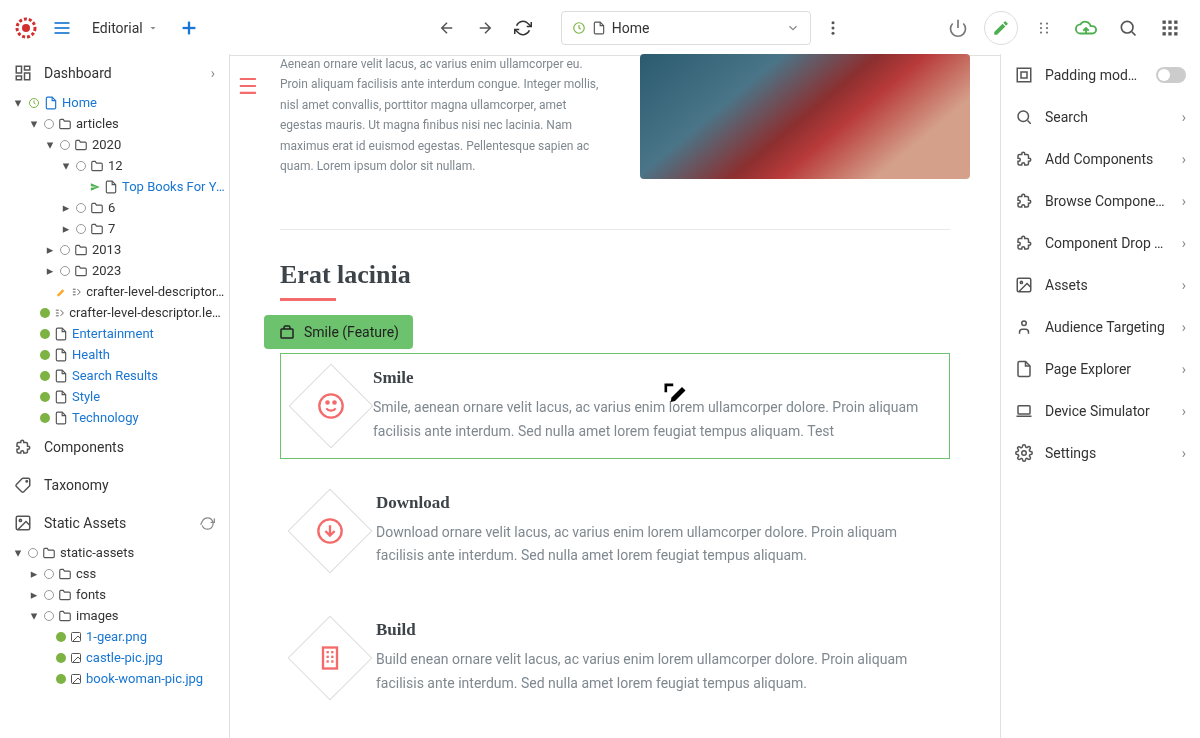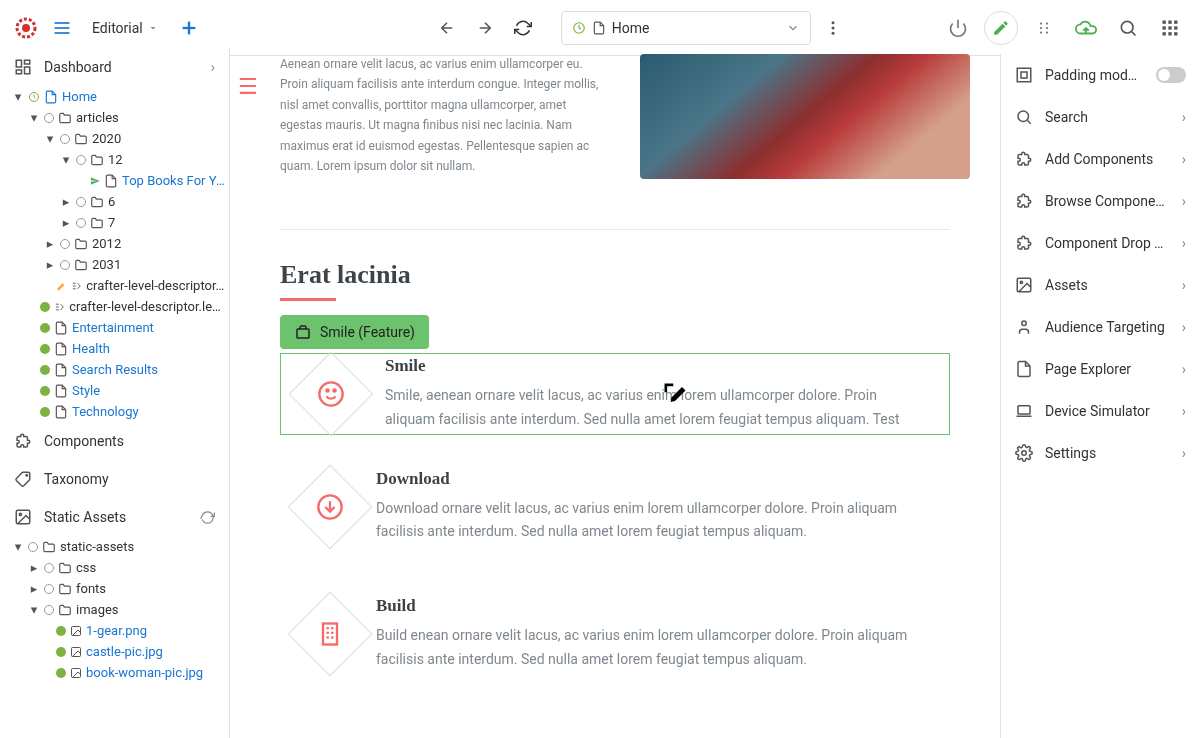--- a/index.html
+++ b/index.html
@@ -12,21 +12,21 @@
 .topbar .project { display: flex; align-items: center; gap: 4px; cursor: pointer; padding: 4px 6px; border-radius: 4px; }
 .topbar .spacer-lg { flex: 0 0 210px; }
 .topbar .nav-group { display: flex; align-items: center; gap: 6px; }
 .topbar .url-bar { width: 250px; height: 34px; border: 1px solid #ddd; border-radius: 4px; display: flex; align-items: center; padding: 0 10px; gap: 6px; margin-left: 16px; }
 .topbar .url-val { flex: 1; }
 .topbar .right-tools { margin-left: auto; display: flex; align-items: center; gap: 10px; }
 .edit-pill { width: 34px; height: 34px; border-radius: 50%; border: 1px solid #ddd; display: flex; align-items: center; justify-content: center; color: #4caf50; position: relative; }
 .arrow-annotation { position: absolute; top: 46px; right: 170px; color: #f36a22; font-size: 24px; transform: rotate(45deg); pointer-events: none; }
 
 
-.left { position: absolute; top: 48px; left: 0; bottom: 0; width: 230px; border-right: 1px solid #e0e0e0; overflow-y: auto; background: #fff; padding-bottom: 36px; }
+.left { position: absolute; top: 54px; left: 0; bottom: 0; width: 230px; border-right: 1px solid #e0e0e0; overflow-y: auto; background: #fff; padding-bottom: 36px; }
 .left-section { display: flex; align-items: center; padding: 10px 14px; gap: 12px; cursor: pointer; }
 .left-section .chev { margin-left: auto; color: #888; }
 .left-section .refresh { margin-left: auto; color: #888; }
 .tree-node { display: flex; align-items: center; gap: 4px; padding: 3px 4px; cursor: pointer; font-size: 13px; white-space: nowrap; overflow: hidden; }
 .tree-node .toggle { width: 12px; text-align: center; color: #555; }
 .status-dot { width: 10px; height: 10px; border-radius: 50%; display: inline-block; flex-shrink:0; }
 .status-dot.green { background: #7cb342; }
 .status-dot.ring { border: 1.5px solid #999; background: transparent; }
 .folder-icon, .page-icon { width: 14px; height: 14px; flex-shrink: 0; }
 .tree-node.active { color: #1976d2; }
@@ -38,22 +38,22 @@
 .main { position: absolute; top: 54px; left: 230px; right: 200px; bottom: 0; overflow-y: auto; padding: 0 30px 40px 30px; }
 .main::-webkit-scrollbar { width: 10px; }
 .main::-webkit-scrollbar-thumb { background: #ccc; border-radius: 5px; }
 .hamburger { position: absolute; left: 8px; top: 20px; color: #f56a6a; font-size: 22px; cursor: pointer; }
 .hero-row { display: flex; gap: 30px; padding-left: 20px; }
 .hero-text { flex: 1; color: #7f888f; line-height: 1.7; font-size: 12px; }
 .hero-image { width: 330px; height: 125px; background: linear-gradient(140deg, #2b5a6e 0%, #4a7588 30%, #8c2f2f 50%, #b83a3a 60%, #d4a08a 80%); border-radius: 4px; overflow: hidden; }
 .divider { border: none; border-top: 1px solid #e8e8e8; margin: 50px 20px 30px; }
 .section-heading { font-family: Georgia, serif; font-size: 26px; font-weight: bold; color: #3d4449; padding-left: 20px; margin-bottom: 8px; }
 .heading-underline { width: 56px; height: 3px; background: #f56a6a; margin-left: 20px; margin-bottom: 14px; }
-.drop-tag { display: inline-flex; align-items: center; gap: 8px; background: #6dc36d; color: #222; padding: 8px 14px; border-radius: 4px; margin-left: 20px; margin-bottom: 4px; font-size: 14px; }
-.selected-box { border: 1px solid #6dc36d; margin: 0 20px 20px; padding: 2px 20px; display: flex; gap: 24px; position: relative; justify-content: flex-end; }
+.drop-tag { display: inline-flex; align-items: center; gap: 8px; background: #6dc36d; color: #222; padding: 8px 14px; border-radius: 4px; margin-left: 4px; margin-bottom: 4px; font-size: 14px; }
+.selected-box { border: 1px solid #6dc36d; margin: 0 20px 20px; padding: 14px 20px; display: flex; gap: 12px; position: relative; justify-content: flex-end; }
 .feature-row { margin: 0 20px 24px; padding: 14px 20px; display: flex; gap: 16px; }
 .diamond { width: 60px; height: 60px; border: 1px solid #ddd; transform: rotate(45deg); display: flex; align-items: center; justify-content: center; flex-shrink: 0; margin-top: 8px; }
 .diamond-inner { transform: rotate(-45deg); color: #f56a6a; }
 .feature-body h3 { font-family: Georgia, serif; font-size: 17px; font-weight: bold; color: #3d4449; margin-bottom: 8px; }
 .feature-body p { color: #7f888f; line-height: 1.7; font-size: 14px; }
 .edit-cursor { position: absolute; top: 26px; left: 380px; font-size: 20px; }
 
 
 .right { position: absolute; top: 54px; right: 0; bottom: 0; width: 200px; border-left: 1px solid #e0e0e0; background: #fff; overflow-y: auto; }
 .right-row { display: flex; align-items: center; padding: 12px 14px; gap: 12px; cursor: pointer; }
@@ -264,29 +264,29 @@
           <path d="M3 6a2 2 0 012-2h4l2 3h8a2 2 0 012 2v9a2 2 0 01-2 2H5a2 2 0 01-2-2V6z"></path>
         </svg>
       <span class="label">7</span>
     </div>
     <div class="tree-node" style="padding-left:38px">
       <span class="toggle">▸</span>
       <span class="status-dot ring"></span>
       <svg class="folder-icon" viewBox="0 0 24 24" fill="none" stroke="#555" stroke-width="2">
           <path d="M3 6a2 2 0 012-2h4l2 3h8a2 2 0 012 2v9a2 2 0 01-2 2H5a2 2 0 01-2-2V6z"></path>
         </svg>
-      <span class="label">2012</span>
+      <span class="label">2013</span>
     </div>
     <div class="tree-node" style="padding-left:38px">
       <span class="toggle">▸</span>
       <span class="status-dot ring"></span>
       <svg class="folder-icon" viewBox="0 0 24 24" fill="none" stroke="#555" stroke-width="2">
           <path d="M3 6a2 2 0 012-2h4l2 3h8a2 2 0 012 2v9a2 2 0 01-2 2H5a2 2 0 01-2-2V6z"></path>
         </svg>
-      <span class="label">2031</span>
+      <span class="label">2023</span>
     </div>
     <div class="tree-node" style="padding-left:50px">
       <svg width="12" height="12" viewBox="0 0 24 24" fill="#ffa726">
           <path d="M3 17.25V21h3.75L17.8 9.94l-3.75-3.75L3 17.25z"></path>
         </svg>
       <svg width="12" height="12" viewBox="0 0 24 24" fill="none" stroke="#555" stroke-width="2">
           <path d="M4 12h6M4 6h6M4 18h6M14 6l6 6-6 6"></path>
         </svg>
       <span class="label">crafter-level-descriptor.le..</span>
     </div>

